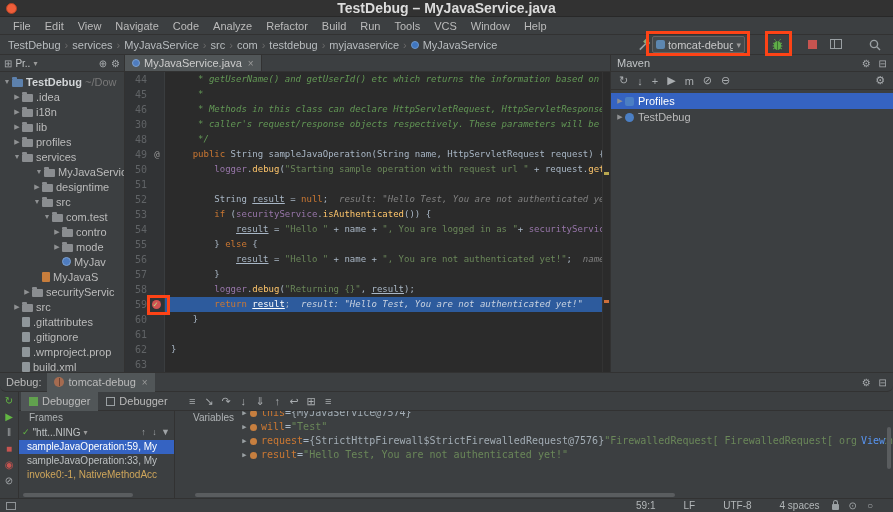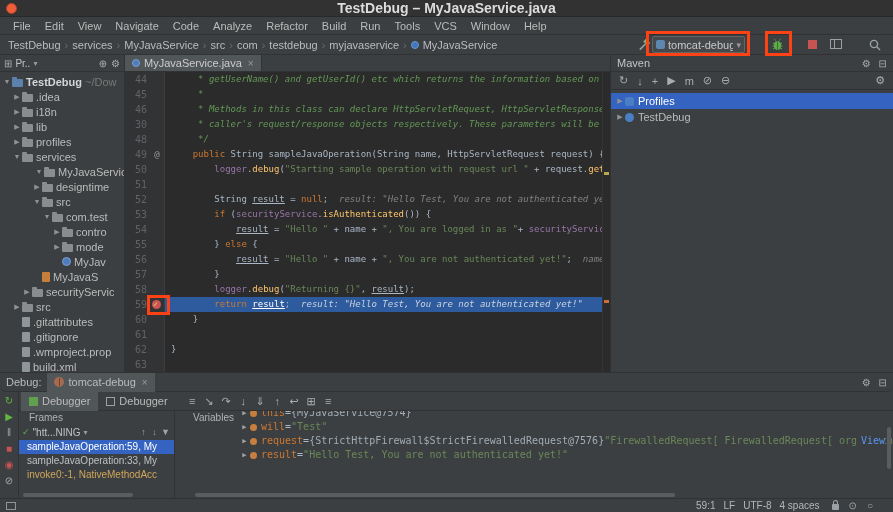--- a/index.html
+++ b/index.html
@@ -533,21 +533,21 @@
         </div>
       <span class="vscroll"></span>
       <span class="hscroll"></span>
     </div>
   </div>
 </div>
 
 <div class="statusbar">
   <span class="sb-left-icon"></span>
   <span class="sb-right">
-    <span style="display:flex;gap:8px;">
+    <span style="display:flex;gap:28px;">
         <span class="sb-item">59:1</span>
         <span class="sb-item">LF</span>
         <span class="sb-item">UTF-8</span>
         <span class="sb-item">4 spaces</span>
       </span>
     <span style="display:flex;gap:10px;align-items:center;">
         <span class="lock"></span>
         <span class="sb-ic">⊙</span>
         <span class="sb-ic">○</span>
       </span>

